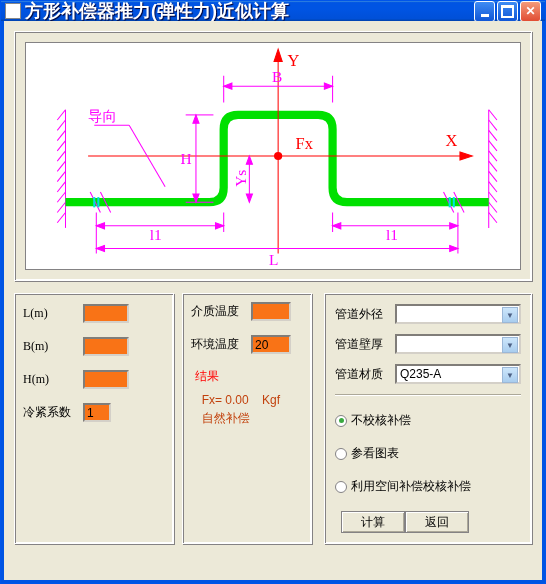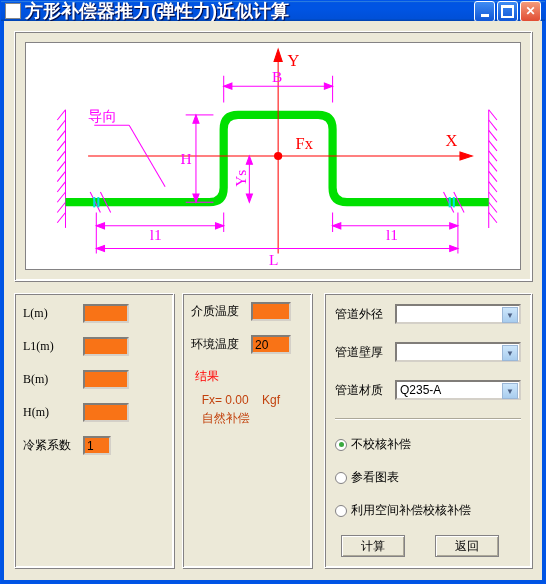--- a/index.html
+++ b/index.html
@@ -97,21 +97,21 @@
     font-size: 12px;
     width: 46px; height: 19px;
     border: 2px inset #d4d0c8;
     background:#f97316;
     padding: 0 2px;
   }
   .txt.sm { width: 28px; }
   .txt.md { width: 40px; }
   .result-head { color: #f00; margin:4px 0 6px 4px; }
   .result-body { color: #c2410c; padding:0 4px; line-height:1.5; font-family: Liberation Sans, sans-serif;}
-  .rhs-row { display:flex; align-items:center; margin-bottom:18px; }
+  .rhs-row { display:flex; align-items:center; margin-bottom:10px; }
   .rhs-row label { width: 60px; }
   .combo {
     flex:1; height:20px;
     border: 2px inset #d4d0c8;
     background:#fff;
     display:flex; align-items:center;
     font-family: Tahoma, sans-serif; font-size:12px;
     position:relative; padding-left:3px;
   }
   .combo .arrow {
@@ -122,21 +122,21 @@
     display:flex;align-items:center;justify-content:center;
     font-size:8px;color:#4d6185;
   }
   .radio-row { display:flex; align-items:center; margin: 16px 0; gap:4px;}
   .radio {
     width:12px;height:12px;border-radius:50%;
     border:1px solid #848284;background:#fff;
     display:inline-flex;align-items:center;justify-content:center;
   }
   .radio.checked::after{content:"";width:5px;height:5px;border-radius:50%;background:#3aa940;}
-  .btns { display:flex; gap:30px; margin-top:10px; padding-left:6px;align-items:center;}
+  .btns { display:flex; margin-top:10px; padding-left:6px;align-items:center;}
   .btn {
     width: 64px; height:22px;
     border:1px solid #848284;
     background:#ece9d8;
     box-shadow: inset 1px 1px 0 #fff, inset -1px -1px 0 #aca899;
     display:flex;align-items:center;justify-content:center;
   }
   hr.sep { border:none; border-top:1px solid #aca899; border-bottom:1px solid #fff; margin:6px 0;}
 </style>
 </head>
@@ -259,24 +259,20 @@
       </svg>
     </div>
 
     <div class="form-row">
       <div class="panel2 col-left">
         <div class="fld">
             <label>L(m)</label>
           <input class="txt" value="" style="">
           </div>
         <div class="fld">
-            <label>L1(m)</label>
-          <input class="txt" value="" style="">
-          </div>
-        <div class="fld">
             <label>B(m)</label>
           <input class="txt" value="" style="">
           </div>
         <div class="fld">
             <label>H(m)</label>
           <input class="txt" value="" style="">
           </div>
         <div class="fld">
             <label class="lbl-wide">冷紧系数</label>
           <input class="txt sm" value="1" style="">

